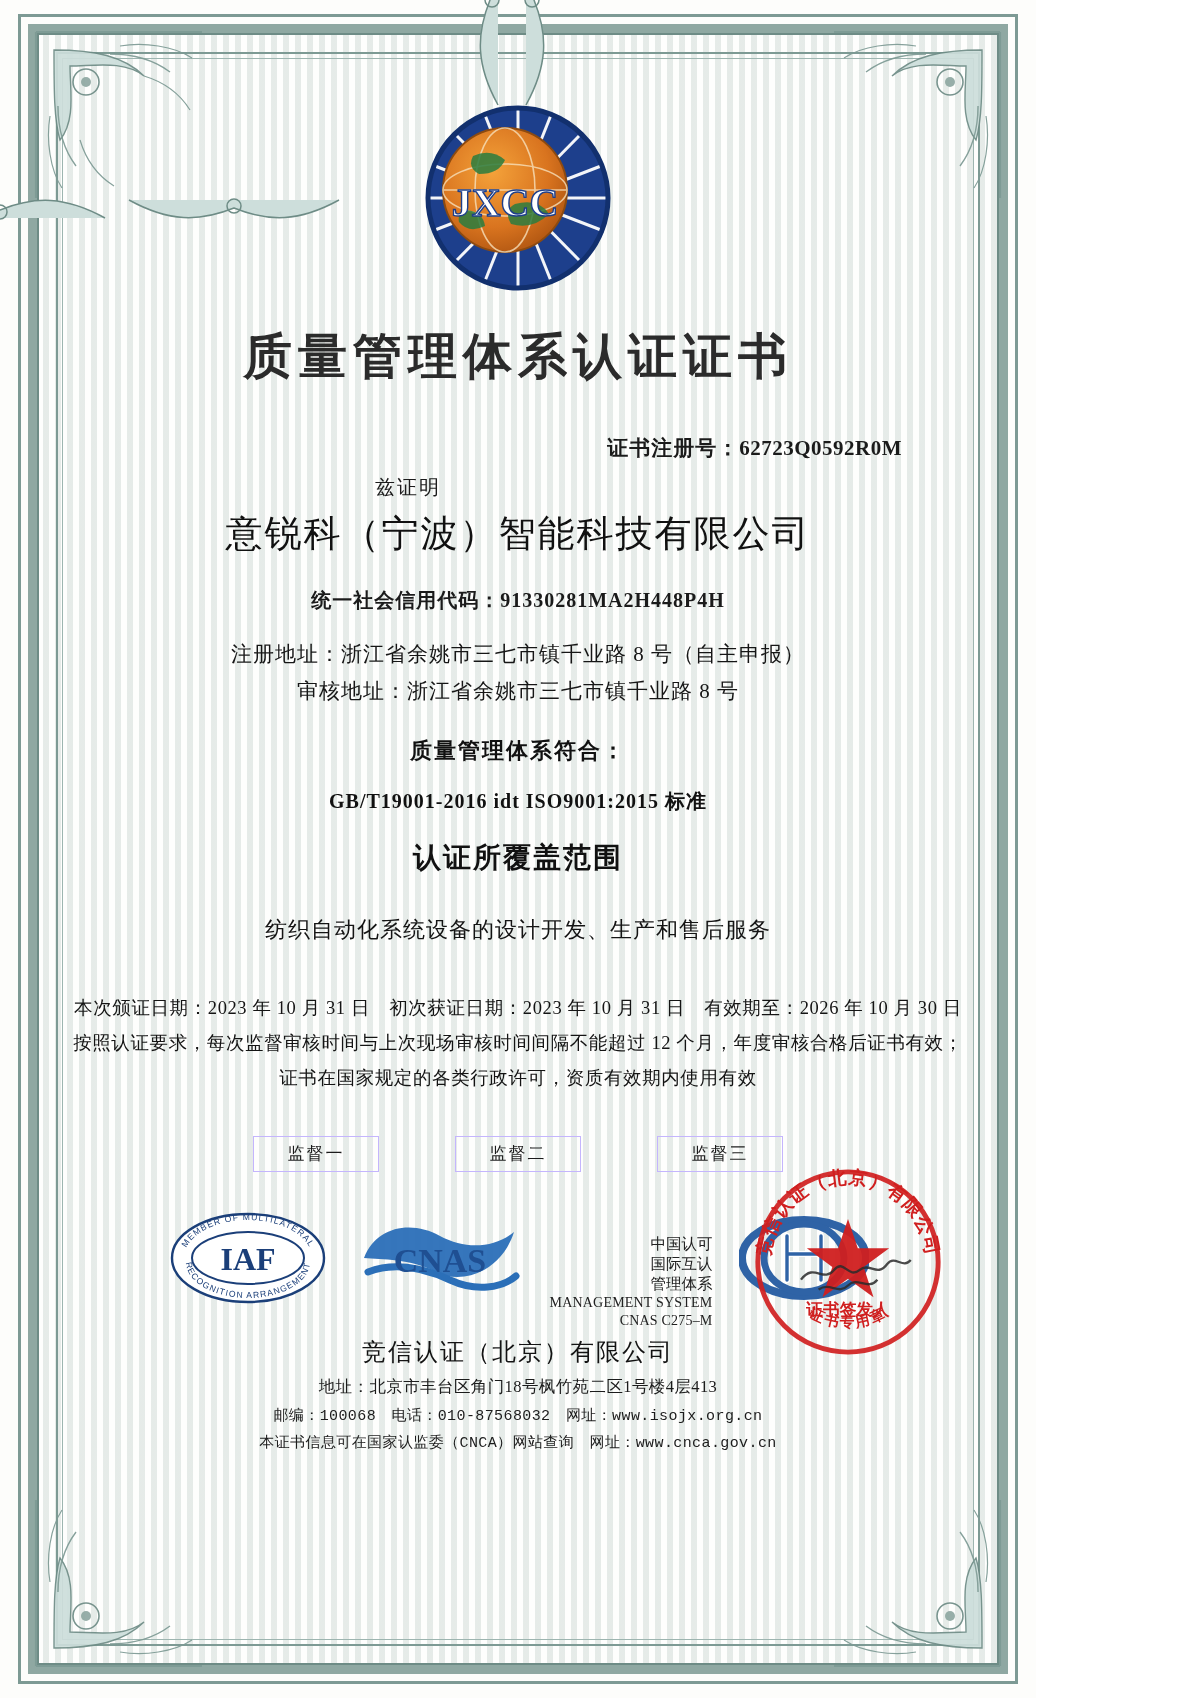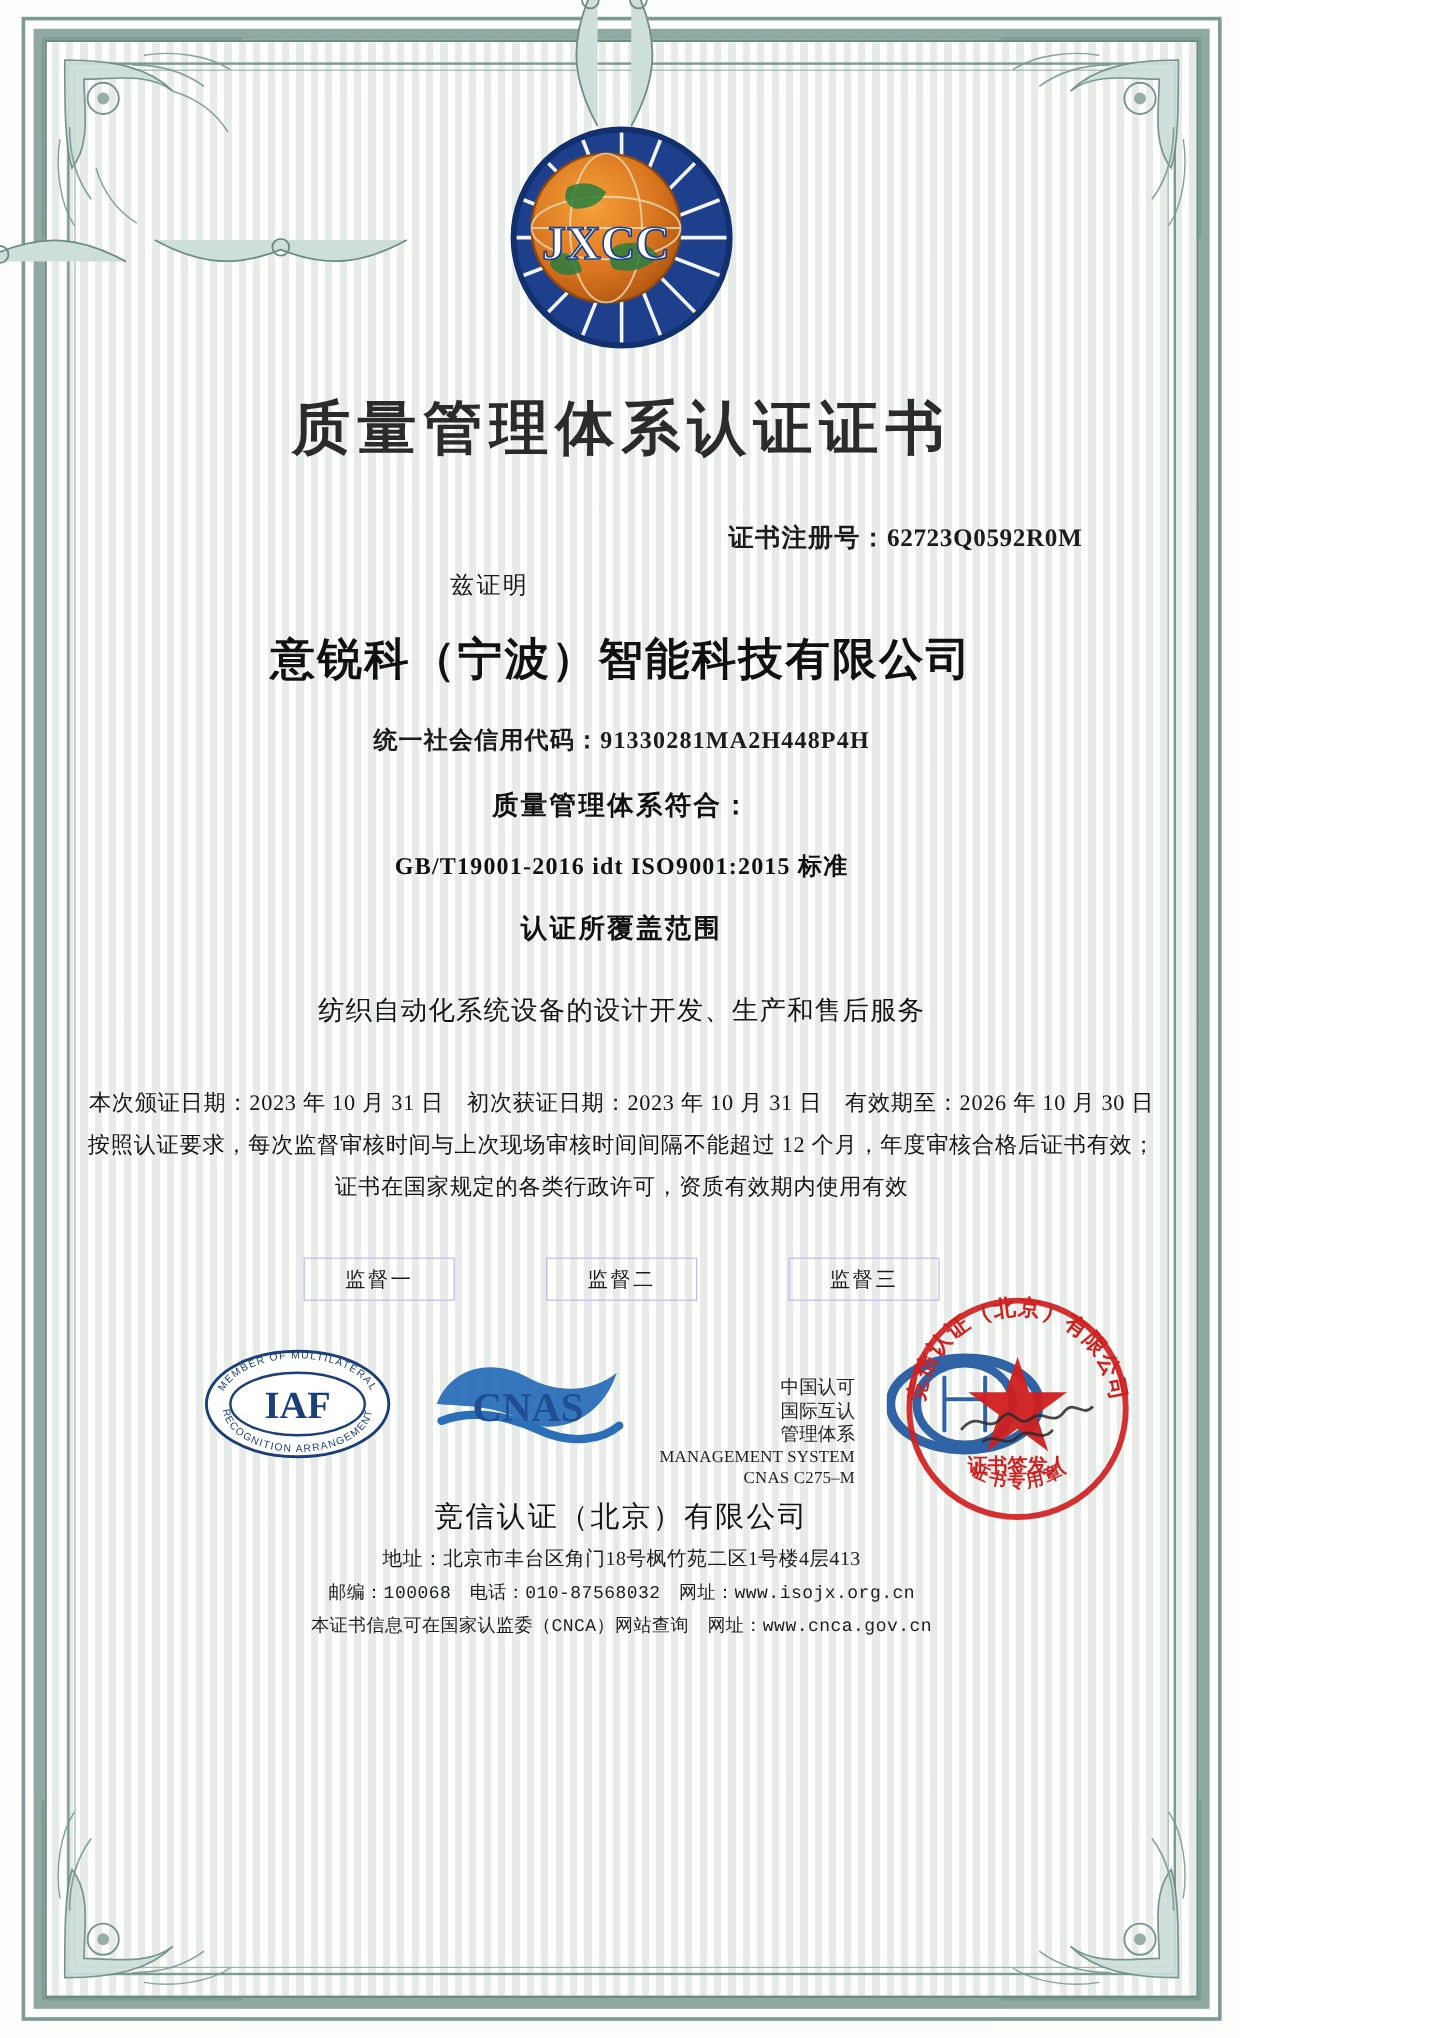--- a/index.html
+++ b/index.html
@@ -106,23 +106,23 @@
   .hereby {
     margin-top: 12px;
     text-align: center;
     font-size: 20px;
     color: #1b1b1b;
     transform: translateX(-110px);
     letter-spacing: 2px;
   }
 
   .company {
-    margin-top: 24px;
+    margin-top: 8px;
     font-size: 37px;
-    font-weight: bold;
+    font-weight: normal;
     letter-spacing: 2px;
     color: #111;
   }
 
   .credit-code {
     margin-top: 28px;
     font-size: 20px;
     font-weight: bold;
     color: #1b1b1b;
     letter-spacing: 1px;
@@ -145,21 +145,21 @@
   }
   .standard {
     margin-top: 22px;
     font-size: 20px;
     font-weight: bold;
     letter-spacing: 1px;
     color: #111;
   }
   .scope-title {
     margin-top: 24px;
-    font-size: 22px;
+    font-size: 28px;
     font-weight: bold;
     letter-spacing: 2px;
     color: #111;
   }
   .scope-body {
     margin-top: 38px;
     font-size: 22px;
     letter-spacing: 1px;
     color: #141414;
   }
@@ -379,20 +379,24 @@
     </div>
 
     <div class="hereby">兹证明</div>
 
     <div class="company">意锐科（宁波）智能科技有限公司</div>
 
     <div class="credit-code">
       <span>统一社会信用代码：</span><span>91330281MA2H448P4H</span>
     </div>
 
+    <div class="addr">
+      <div>注册地址：浙江省余姚市三七市镇千业路 8 号（自主申报）</div>
+      <div>审核地址：浙江省余姚市三七市镇千业路 8 号</div>
+    </div>
 
     <div class="conform">质量管理体系符合：</div>
     <div class="standard">GB/T19001-2016 idt ISO9001:2015 标准</div>
     <div class="scope-title">认证所覆盖范围</div>
     <div class="scope-body">纺织自动化系统设备的设计开发、生产和售后服务</div>
 
     <div class="dates">
       <div>本次颁证日期：2023 年 10 月 31 日　初次获证日期：2023 年 10 月 31 日　有效期至：2026 年 10 月 30 日</div>
       <div>按照认证要求，每次监督审核时间与上次现场审核时间间隔不能超过 12 个月，年度审核合格后证书有效；</div>
       <div>证书在国家规定的各类行政许可，资质有效期内使用有效</div>

